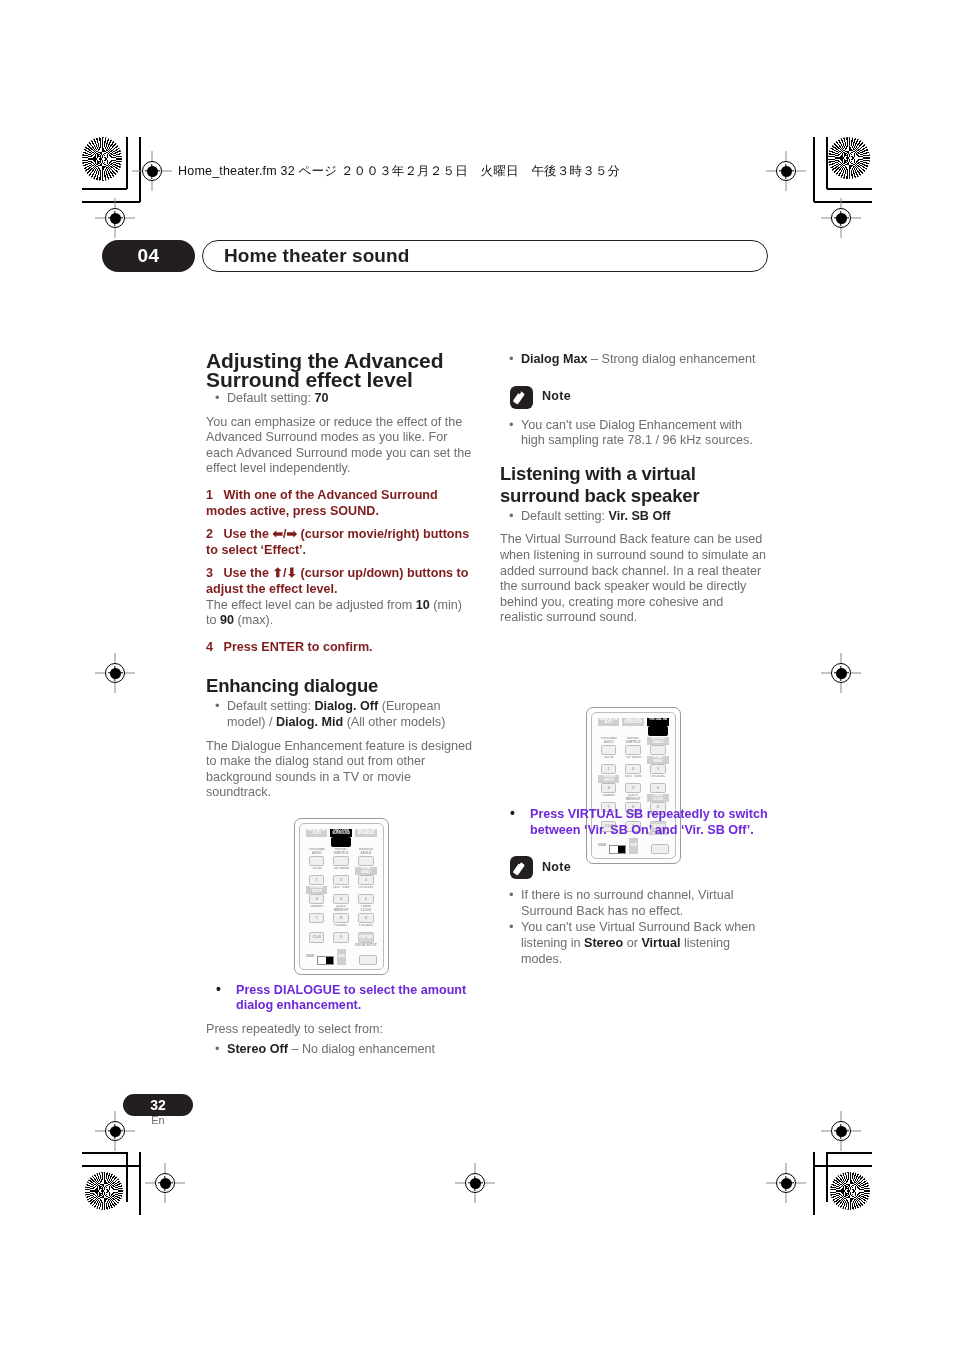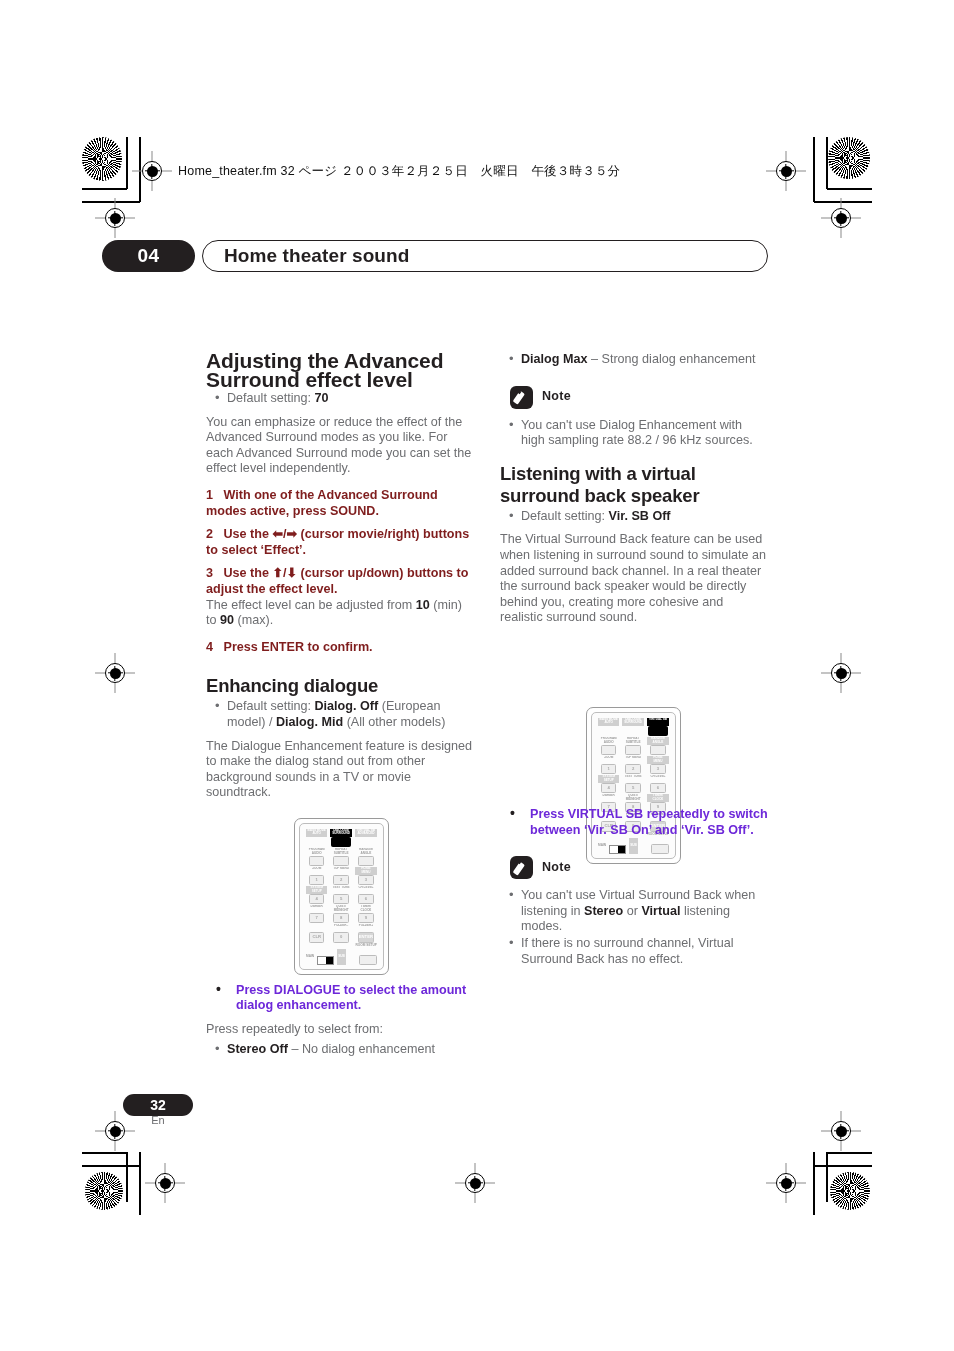--- a/index.html
+++ b/index.html
@@ -307,21 +307,21 @@
   <ul>
     <li><span class="b">Dialog Max</span><span> – Strong dialog enhancement</span></li>
   </ul>
 
   <div class="gap-s"></div>
   <div class="note-head">
     <span class="note-icon"></span>
     <span class="note-label">Note</span>
   </div>
   <ul>
-    <li>You can't use Dialog Enhancement with high sampling rate 88.2 / 96 kHz sources.</li>
+    <li>You can't use Dialog Enhancement with high sampling rate 78.1 / 96 kHz sources.</li>
   </ul>
 
   <div class="gap-s"></div>
   <h2 class="big">Listening with a virtual surround back speaker</h2>
   <ul>
     <li><span>Default setting: </span><span class="b">Vir. SB Off</span></li>
   </ul>
   <p>The Virtual Surround Back feature can be used when listening in surround sound to simulate an added surround back channel. In a real theater the surround back speaker would be directly behind you, creating more cohesive and realistic surround sound.</p>
 
   <div class="remote" style="left:86px;top:355px;width:93px;height:155px;">
@@ -430,21 +430,21 @@
   <ul class="bold-bullet">
     <li>Press VIRTUAL SB repeatedly to switch between ‘Vir. SB On’ and ‘Vir. SB Off’.</li>
   </ul>
 
   <div class="gap-s"></div>
   <div class="note-head">
     <span class="note-icon"></span>
     <span class="note-label">Note</span>
   </div>
   <ul>
+    <li>If there is no surround channel, Virtual Surround Back has no effect.</li>
     <li><span>You can't use Virtual Surround Back when listening in </span><span class="b">Stereo</span><span> or </span><span class="b">Virtual</span><span> listening modes.</span></li>
-    <li>If there is no surround channel, Virtual Surround Back has no effect.</li>
   </ul>
 </div>
 
 <div>
   <div style="position:absolute;left:123px;top:1094px;width:70px;height:22px;background:#231f20;border-radius:11px;color:#fff;font-size:14px;font-weight:bold;display:flex;align-items:center;justify-content:center;">32</div>
   <div style="position:absolute;left:123px;top:1114px;width:70px;text-align:center;font-size:11px;color:#6d6e71;">En</div>
 </div>
 
 </body></html>

